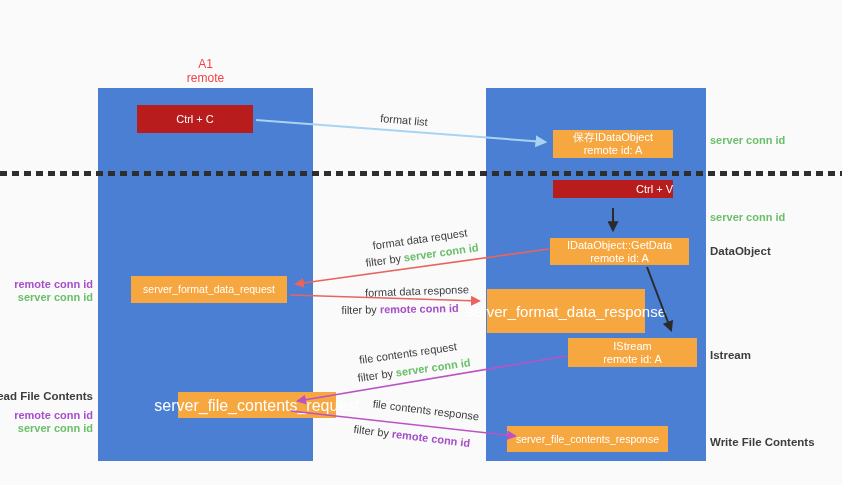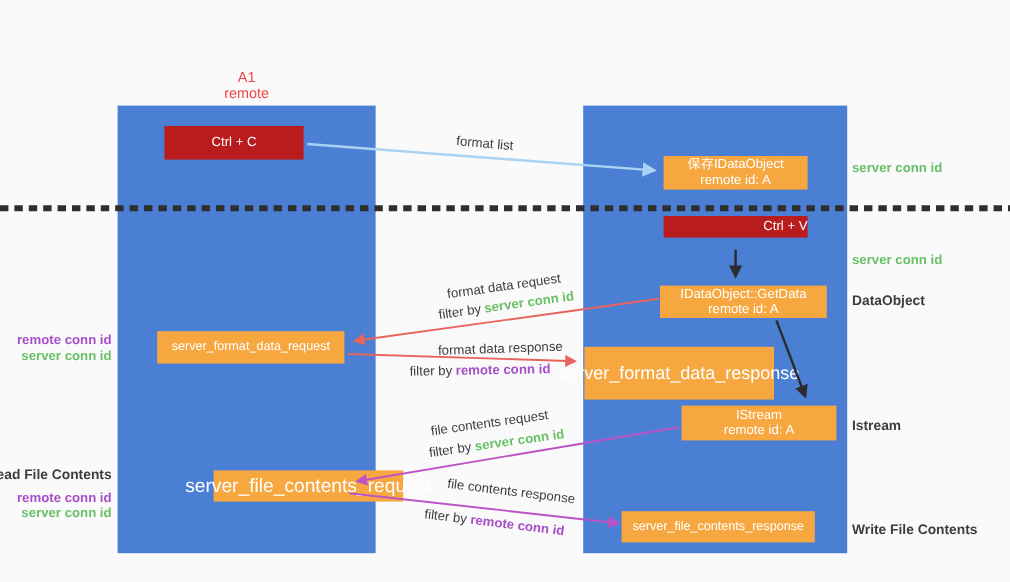--- a/index.html
+++ b/index.html
@@ -81,21 +81,21 @@
 
   <div class="node orange" style="left:568px; top:338px; width:129px; height:29px;">
     <div>IStream</div>
     <div>remote id: A</div>
   </div>
 
   <div class="node orange" style="left:130px; top:392px; width:158px; height:26px; font-size:16px;margin-left:48px;">
     <div>server_file_contents_request</div>
   </div>
 
-  <div class="node orange" style="left:518px; top:426px; width:161px; height:26px; font-size:10.5px;">
+  <div class="node orange" style="left:507px; top:426px; width:161px; height:26px; font-size:10.5px;">
     <div>server_file_contents_response</div>
   </div>
 
   <div class="lbl mid" style="left:404px; top:120px; transform:translate(-50%,-50%) rotate(5deg);">format list</div>
 
   <div class="lbl mid" style="left:420px; top:239px; transform:translate(-50%,-50%) rotate(-8deg);">format data request</div>
   <div class="lbl mid" style="left:422px; top:255px; transform:translate(-50%,-50%) rotate(-8deg);">
     <span class="filter-gap">filter by</span><span class="c-green">server conn id</span>
   </div>
 

